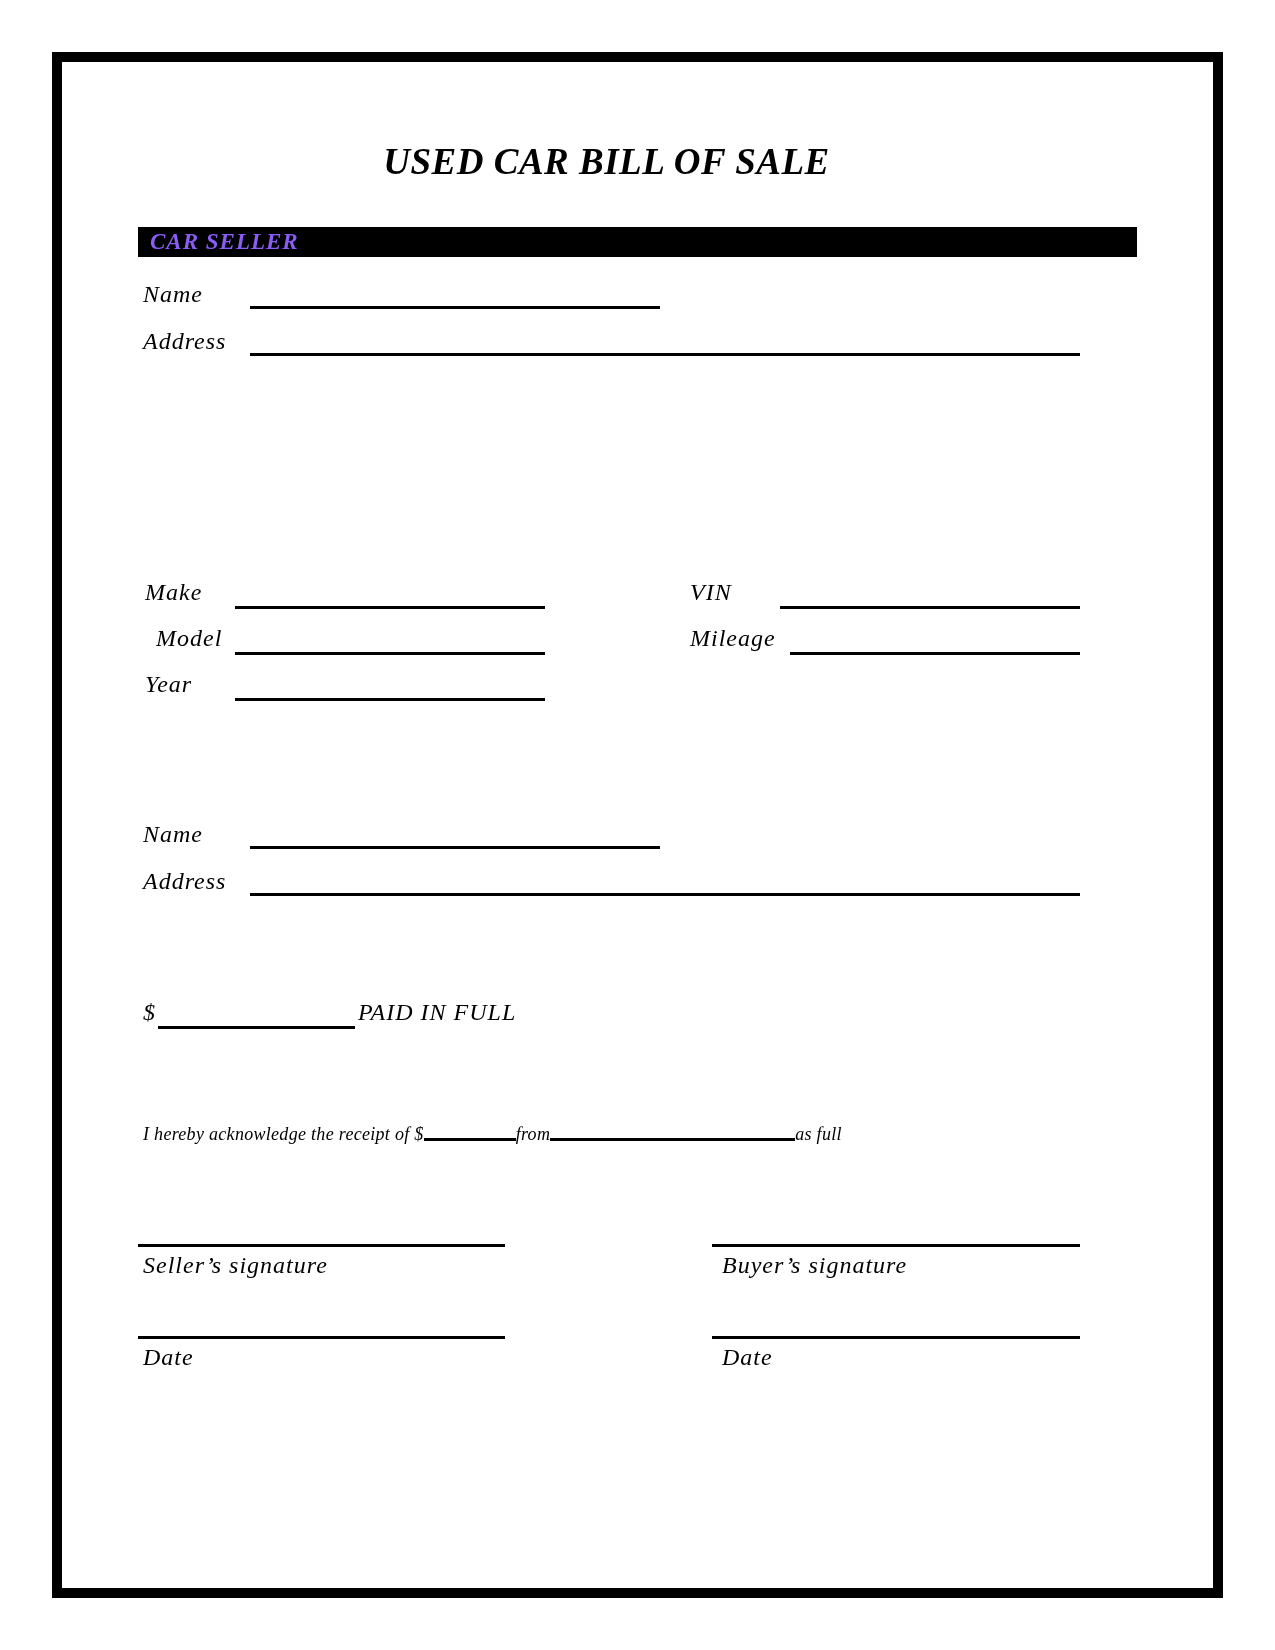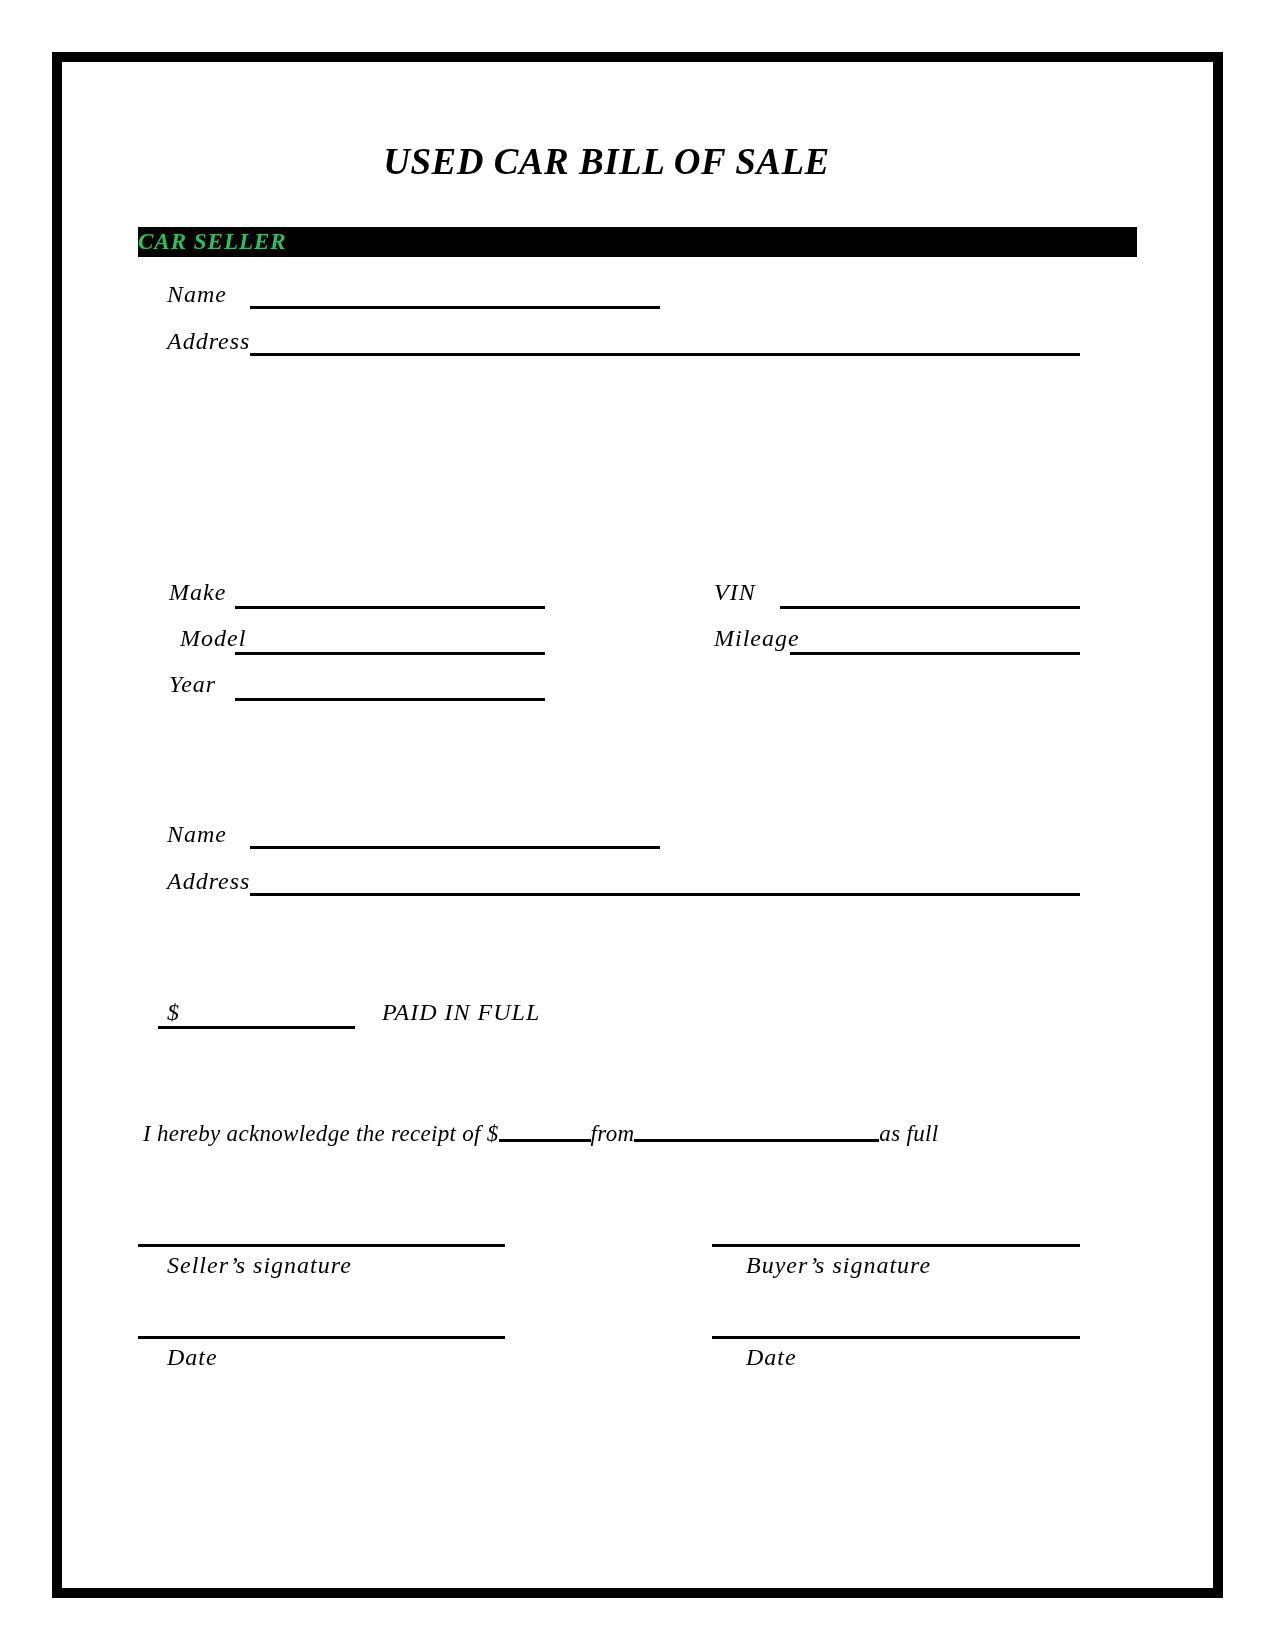--- a/index.html
+++ b/index.html
@@ -31,34 +31,33 @@
     font-size: 37px;
     font-weight: bold;
     letter-spacing: 0.5px;
   }
   .bar {
     position: absolute;
     left: 138px;
     width: 999px;
     height: 30px;
     background: #000000;
-    color: #22c55e;
+    color: #8b5cf6;
     font-size: 23px;
     font-weight: bold;
     line-height: 30px;
-    padding-left: 0;
+    padding-left: 12px;
     box-sizing: border-box;
     letter-spacing: 1px;
   }
   .label {
     position: absolute;
     font-size: 24px;
     letter-spacing: 1px;
     white-space: nowrap;
-    margin-left: 24px;
   }
   .body-text {
     position: absolute;
     font-size: 23px;
     letter-spacing: 0.3px;
     white-space: nowrap;
   }
   .line {
     position: absolute;
     height: 3px;
@@ -72,21 +71,21 @@
     height: 3px;
     background: #000000;
     vertical-align: baseline;
     margin-bottom: -1px;
   }
   .ack {
     position: absolute;
     left: 143px;
     top: 1112px;
     width: 950px;
-    font-size: 23px;
+    font-size: 18px;
     letter-spacing: 0.3px;
     line-height: 44px;
   }
 </style>
 </head>
 <body>
 
 <div class="page">
   <div class="frame"></div>
 

